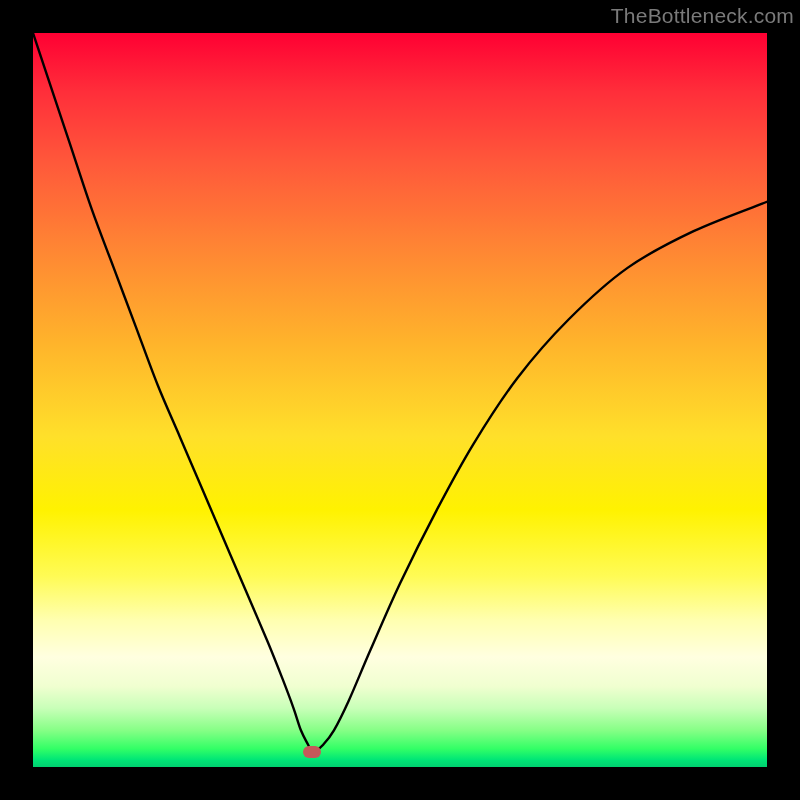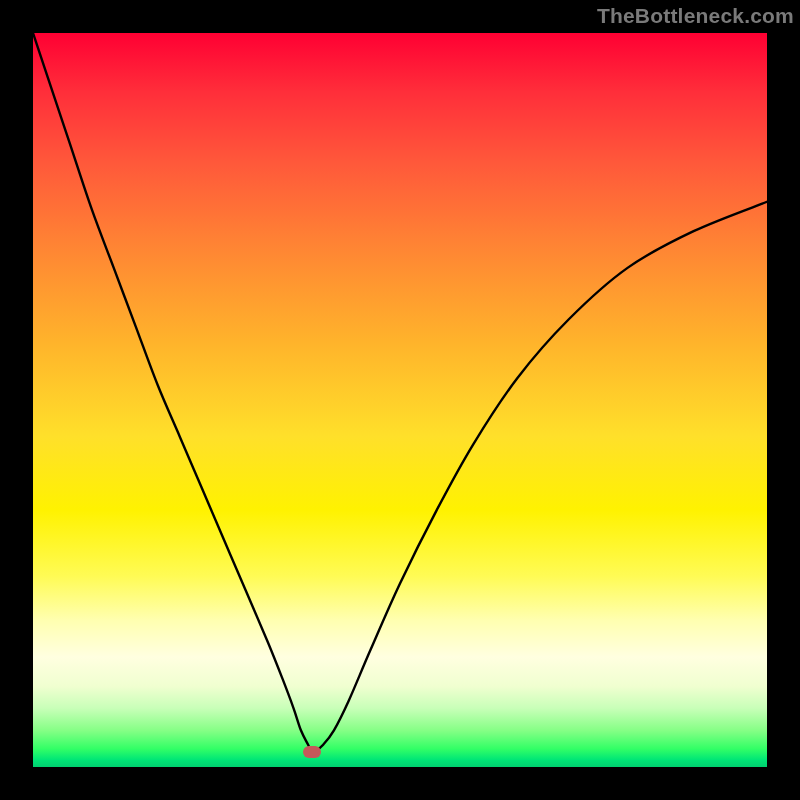--- a/index.html
+++ b/index.html
@@ -67,21 +67,21 @@
     background: #c55a5a;
     border-radius: 6px / 6px;
     transform: translate(-50%, -50%);
   }
   .watermark {
     position: absolute;
     top: 4px;
     right: 6px;
     color: #7a7a7a;
     font-size: 21px;
-    font-weight: 700;
+    font-weight: 400;
     letter-spacing: 0.2px;
     user-select: none;
     text-align: center;
   }
 </style>
 </head>
 <body>
 
 <div class="frame">
 

